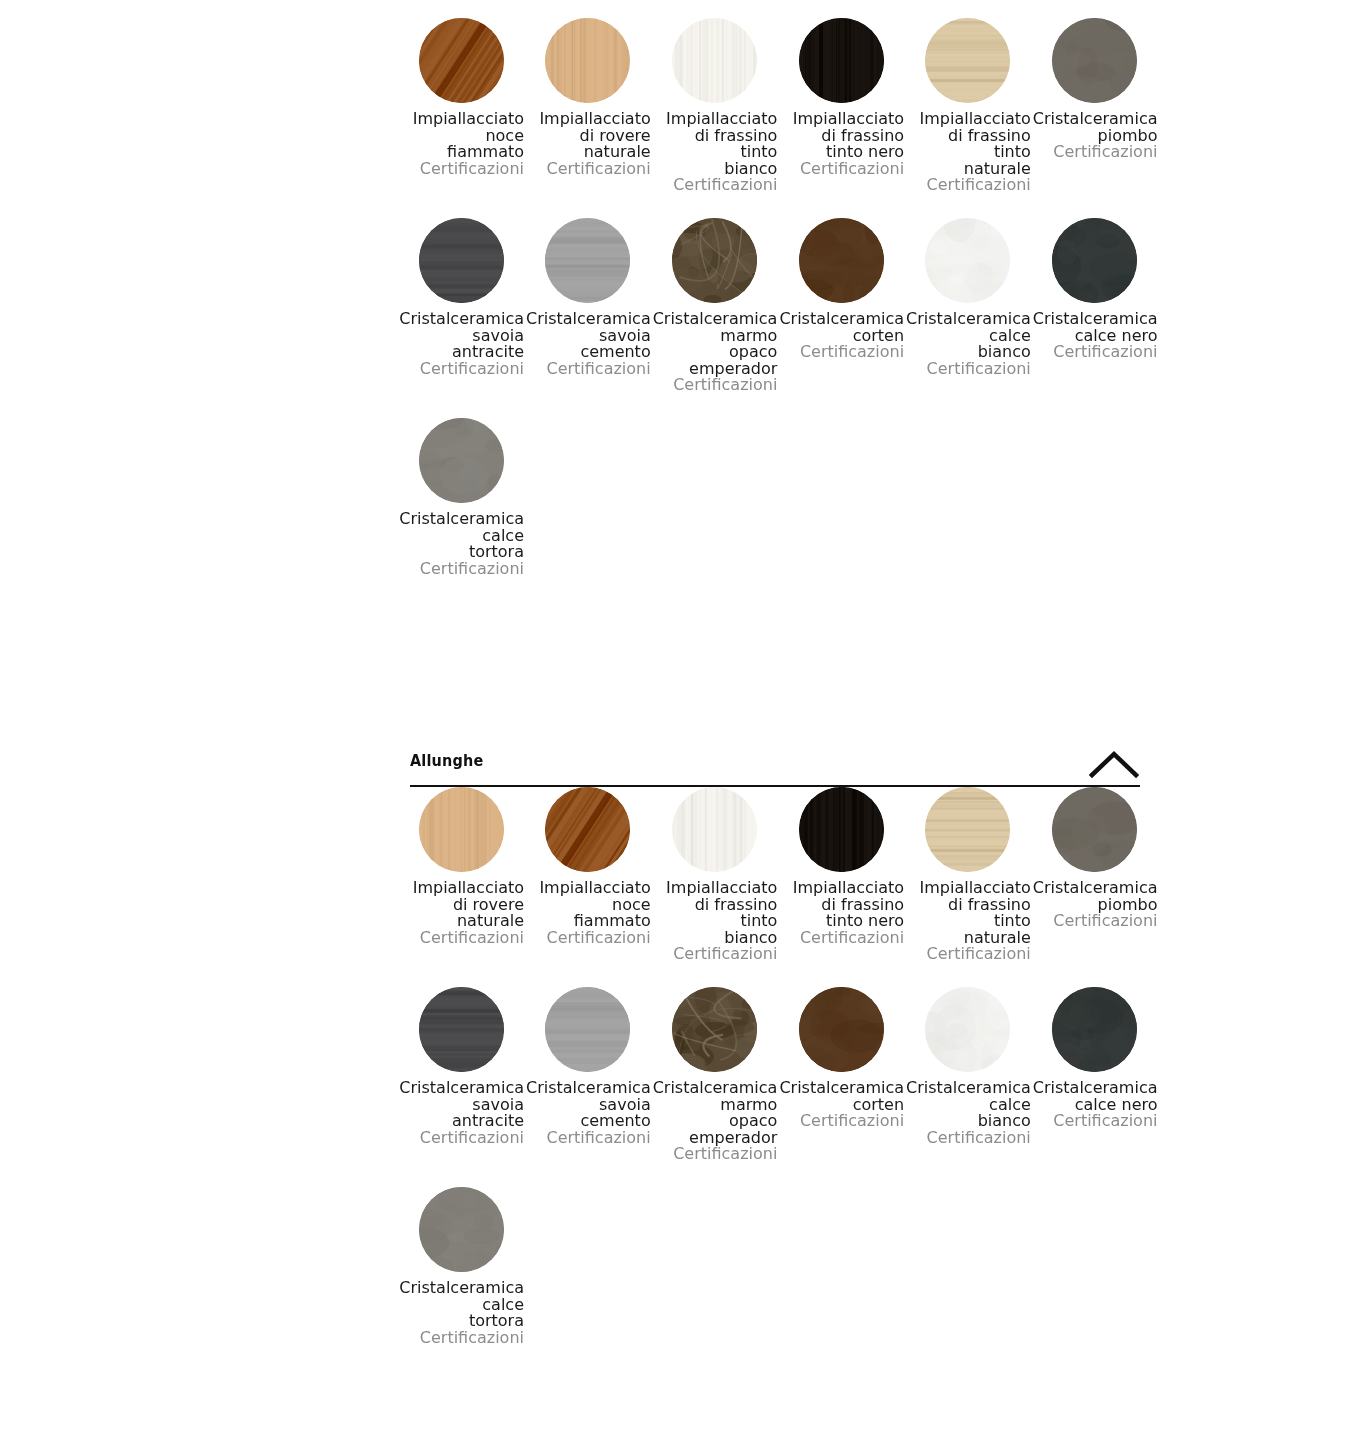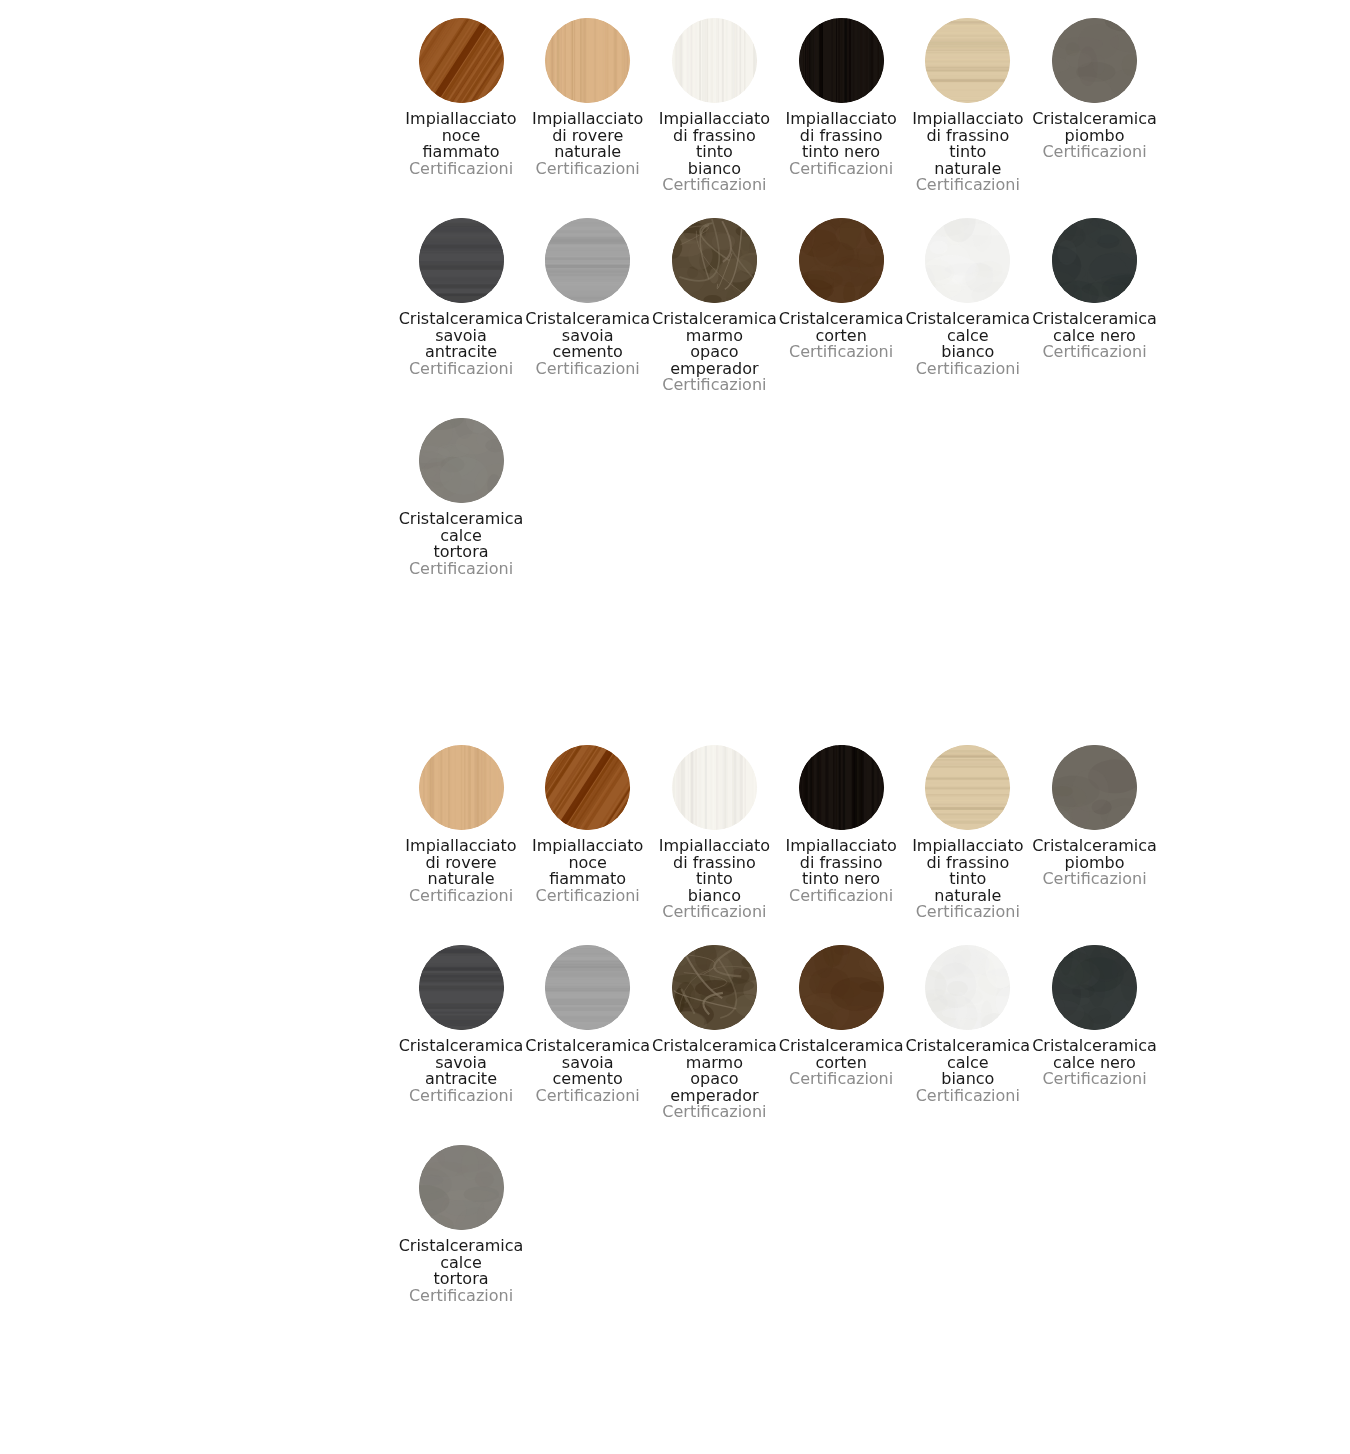--- a/index.html
+++ b/index.html
@@ -92,20 +92,21 @@
   }
   .swatch-circle svg { display: block; width: 85px; height: 85px; }
 
   .swatch-label {
     margin-top: 8px;
     font-size: 16px;
     line-height: 16.5px;
     color: #1a1a1a;
     white-space: nowrap;
     font-family: "DejaVu Sans", "Liberation Sans", sans-serif;
+    text-align: right;
   }
   .swatch-label .lbl-line { display: block; }
 
   .swatch-cert {
     font-size: 16px;
     line-height: 16.5px;
     color: #8c8c8c;
     white-space: nowrap;
     display: block;
     cursor: pointer;
@@ -833,20 +834,28 @@
               <span class="lbl-line">Cristalceramica</span>
               <span class="lbl-line">calce</span>
               <span class="lbl-line">tortora</span>
               <span class="swatch-cert">Certificazioni</span>
             </div>
           </div>
         </div>
       </div>
     </div>
   <div class="section" id="section-allunghe">
+      <div class="section-head">
+        <div class="section-title">Allunghe</div>
+        <button class="chevron-btn">
+          <svg width="52" height="34" viewBox="0 0 52 34" xmlns="http://www.w3.org/2000/svg" aria-hidden="true">
+            <path d="M4 28 L26 7 L48 28" fill="none" stroke="#111111" stroke-width="4.5" stroke-linecap="square" stroke-linejoin="miter"></path>
+          </svg>
+        </button>
+      </div>
       <div class="swatch-grid">
         <div class="swatch-row">
           <div class="swatch-cell" style="left: 0px;">
             <div class="swatch-circle" style="background: rgb(220, 180, 135);">
               <svg viewBox="0 0 85 85" xmlns="http://www.w3.org/2000/svg" aria-hidden="true">
     <defs>
                   <clipPath id="c20">
                     <circle cx="42.5" cy="42.5" r="42.5"></circle>
                   </clipPath>
                 </defs>

